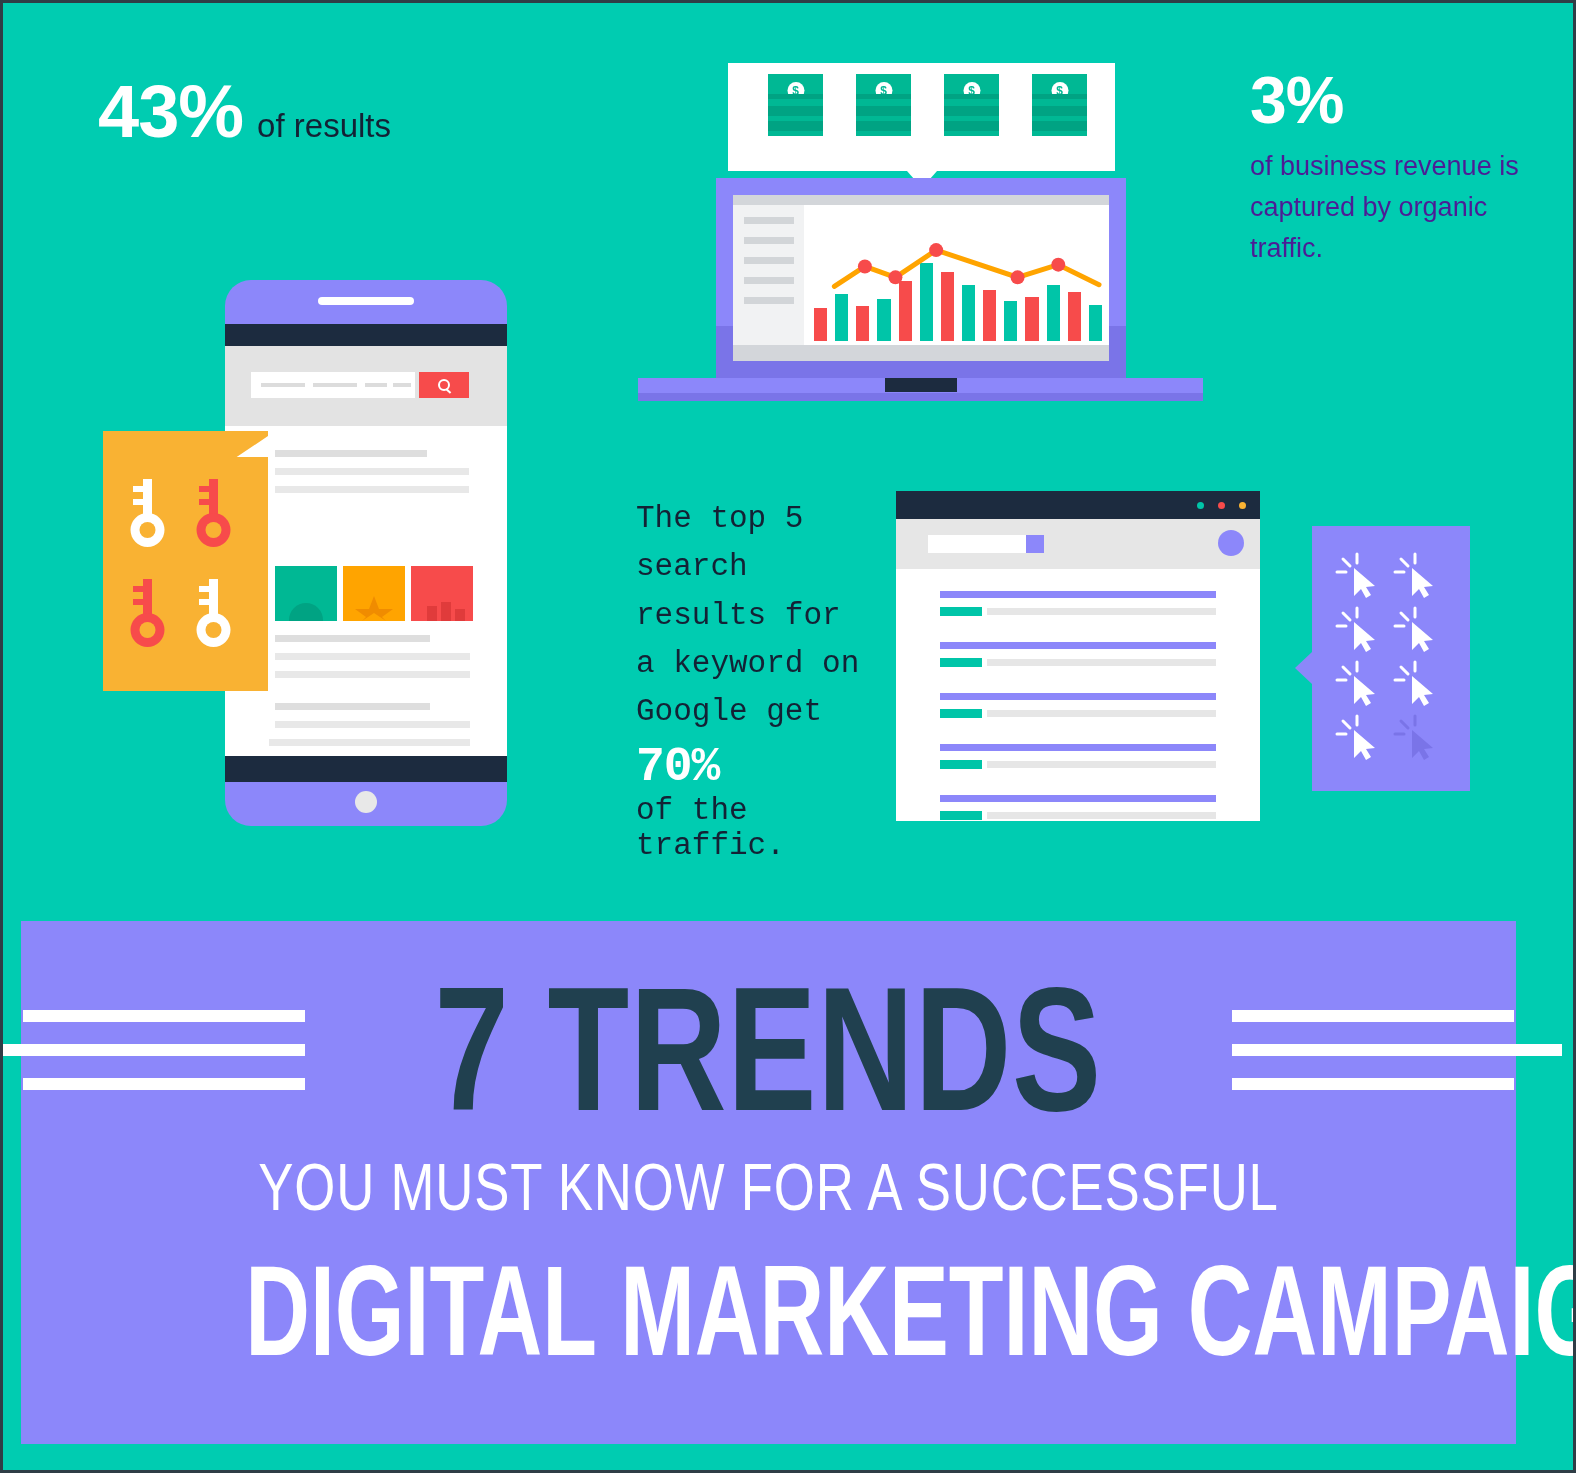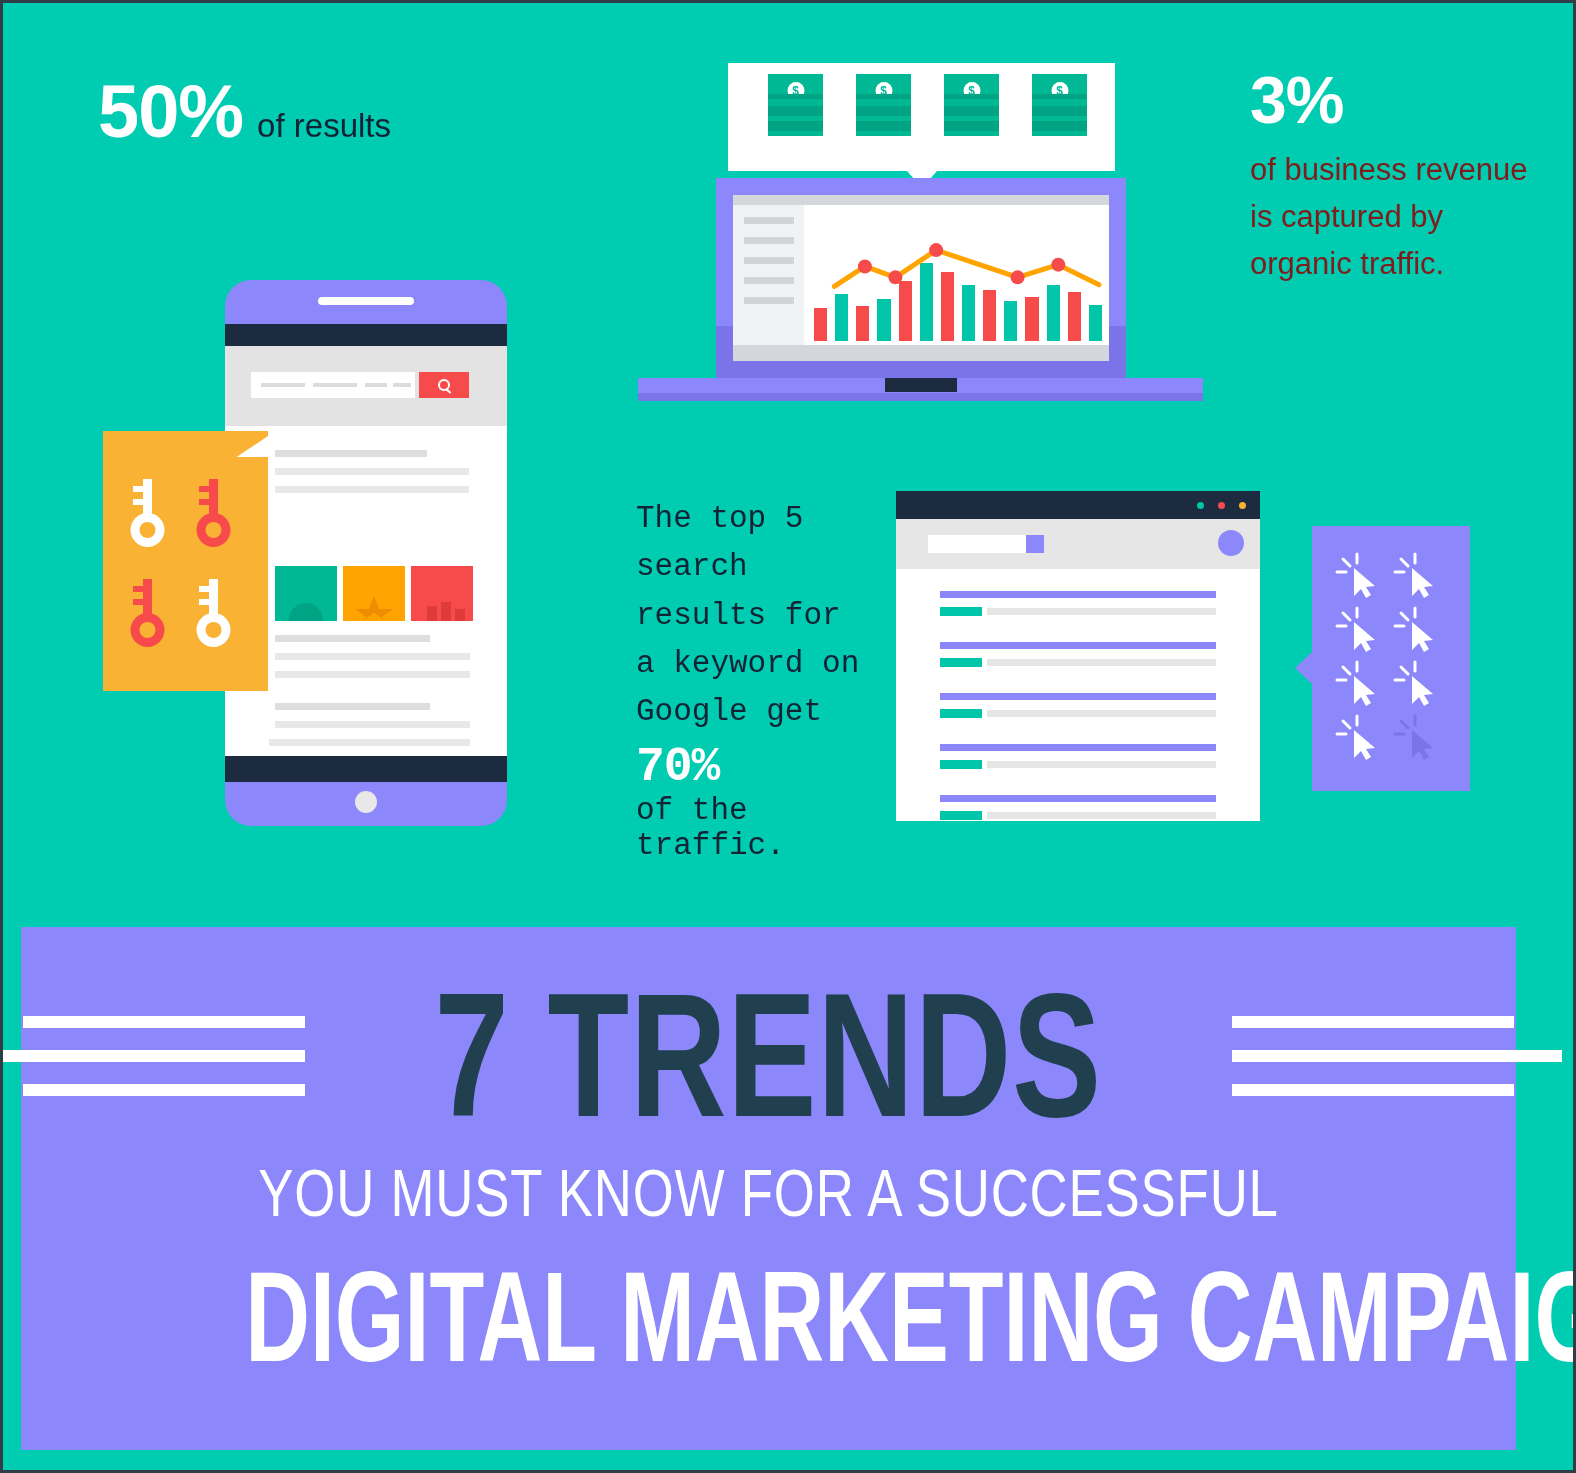--- a/index.html
+++ b/index.html
@@ -30,21 +30,21 @@
   
   #stat-fifty { left:95px; top:72px; width:540px; }
   #stat-fifty .lead { display:flex; align-items:baseline; gap:14px; }
   #stat-fifty .big-num { font-size:74px; }
   #stat-fifty .inline-txt { font-size:33px; color:#132235; }
   #stat-fifty .rest { font-size:33px; color:#132235; margin-top:8px; line-height:1.45; }
 
   
   #stat-forty { left:1247px; top:62px; width:300px; }
   #stat-forty .big-num { font-size:66px; line-height:1.08; }
-  #stat-forty .rest { font-size:31px; color:#7f1d1d; margin-top:10px; line-height:1.52; }
+  #stat-forty .rest { font-size:27px; color:#4c1d95; margin-top:10px; line-height:1.52; }
 
   
   #stat-seventy { left:633px; top:492px; width:240px;font-family:Liberation Mono, monospace; }
   #stat-seventy .pre { font-size:31px; color:#132235; line-height:1.56; }
   #stat-seventy .big-num { font-size:48px; margin:6px 0 2px; }
   #stat-seventy .post { font-size:31px; color:#132235; }
 
   
   #phone {
     position:absolute; left:222px; top:277px;
@@ -228,21 +228,20 @@
     display:grid; grid-template-columns:repeat(2, 58px); grid-template-rows:repeat(4, 54px);
     gap:0px;
   }
   #cursors .cell { position:relative; }
 
   
   #banner {
     position:absolute; left:18px; top:918px;
     width:1495px; height:523px;
     background:#8c87fa;
-    margin-top:6px;
   }
   #banner .titlerow {
     position:absolute; left:0; top:36px; width:100%; height:186px;
     display:flex; align-items:center; justify-content:center;
   }
   #banner .rules { width:330px; }
   #banner .rules i { display:block; height:12px; background:#ffffff; margin:22px 0; }
   #banner .rules.left i { margin-left:auto; }
   #banner .rules.left i.short { width:282px; }
   #banner .rules.left i.long  { width:330px; }
@@ -282,21 +281,21 @@
     transform:scaleX(0.70);
   }
 </style>
 </head>
 <body>
 
 <div id="poster">
 
   <div class="stat-block" id="stat-fifty">
     <div class="lead">
-      <span class="big-num">50%</span>
+      <span class="big-num">43%</span>
       <span class="inline-txt">of results</span>
     </div>
   </div>
 
   <div class="stat-block" id="stat-forty">
     <div class="big-num">3%</div>
     <div class="rest">of business revenue is captured by organic traffic.</div>
   </div>
 
   <div class="stat-block" id="stat-seventy">

